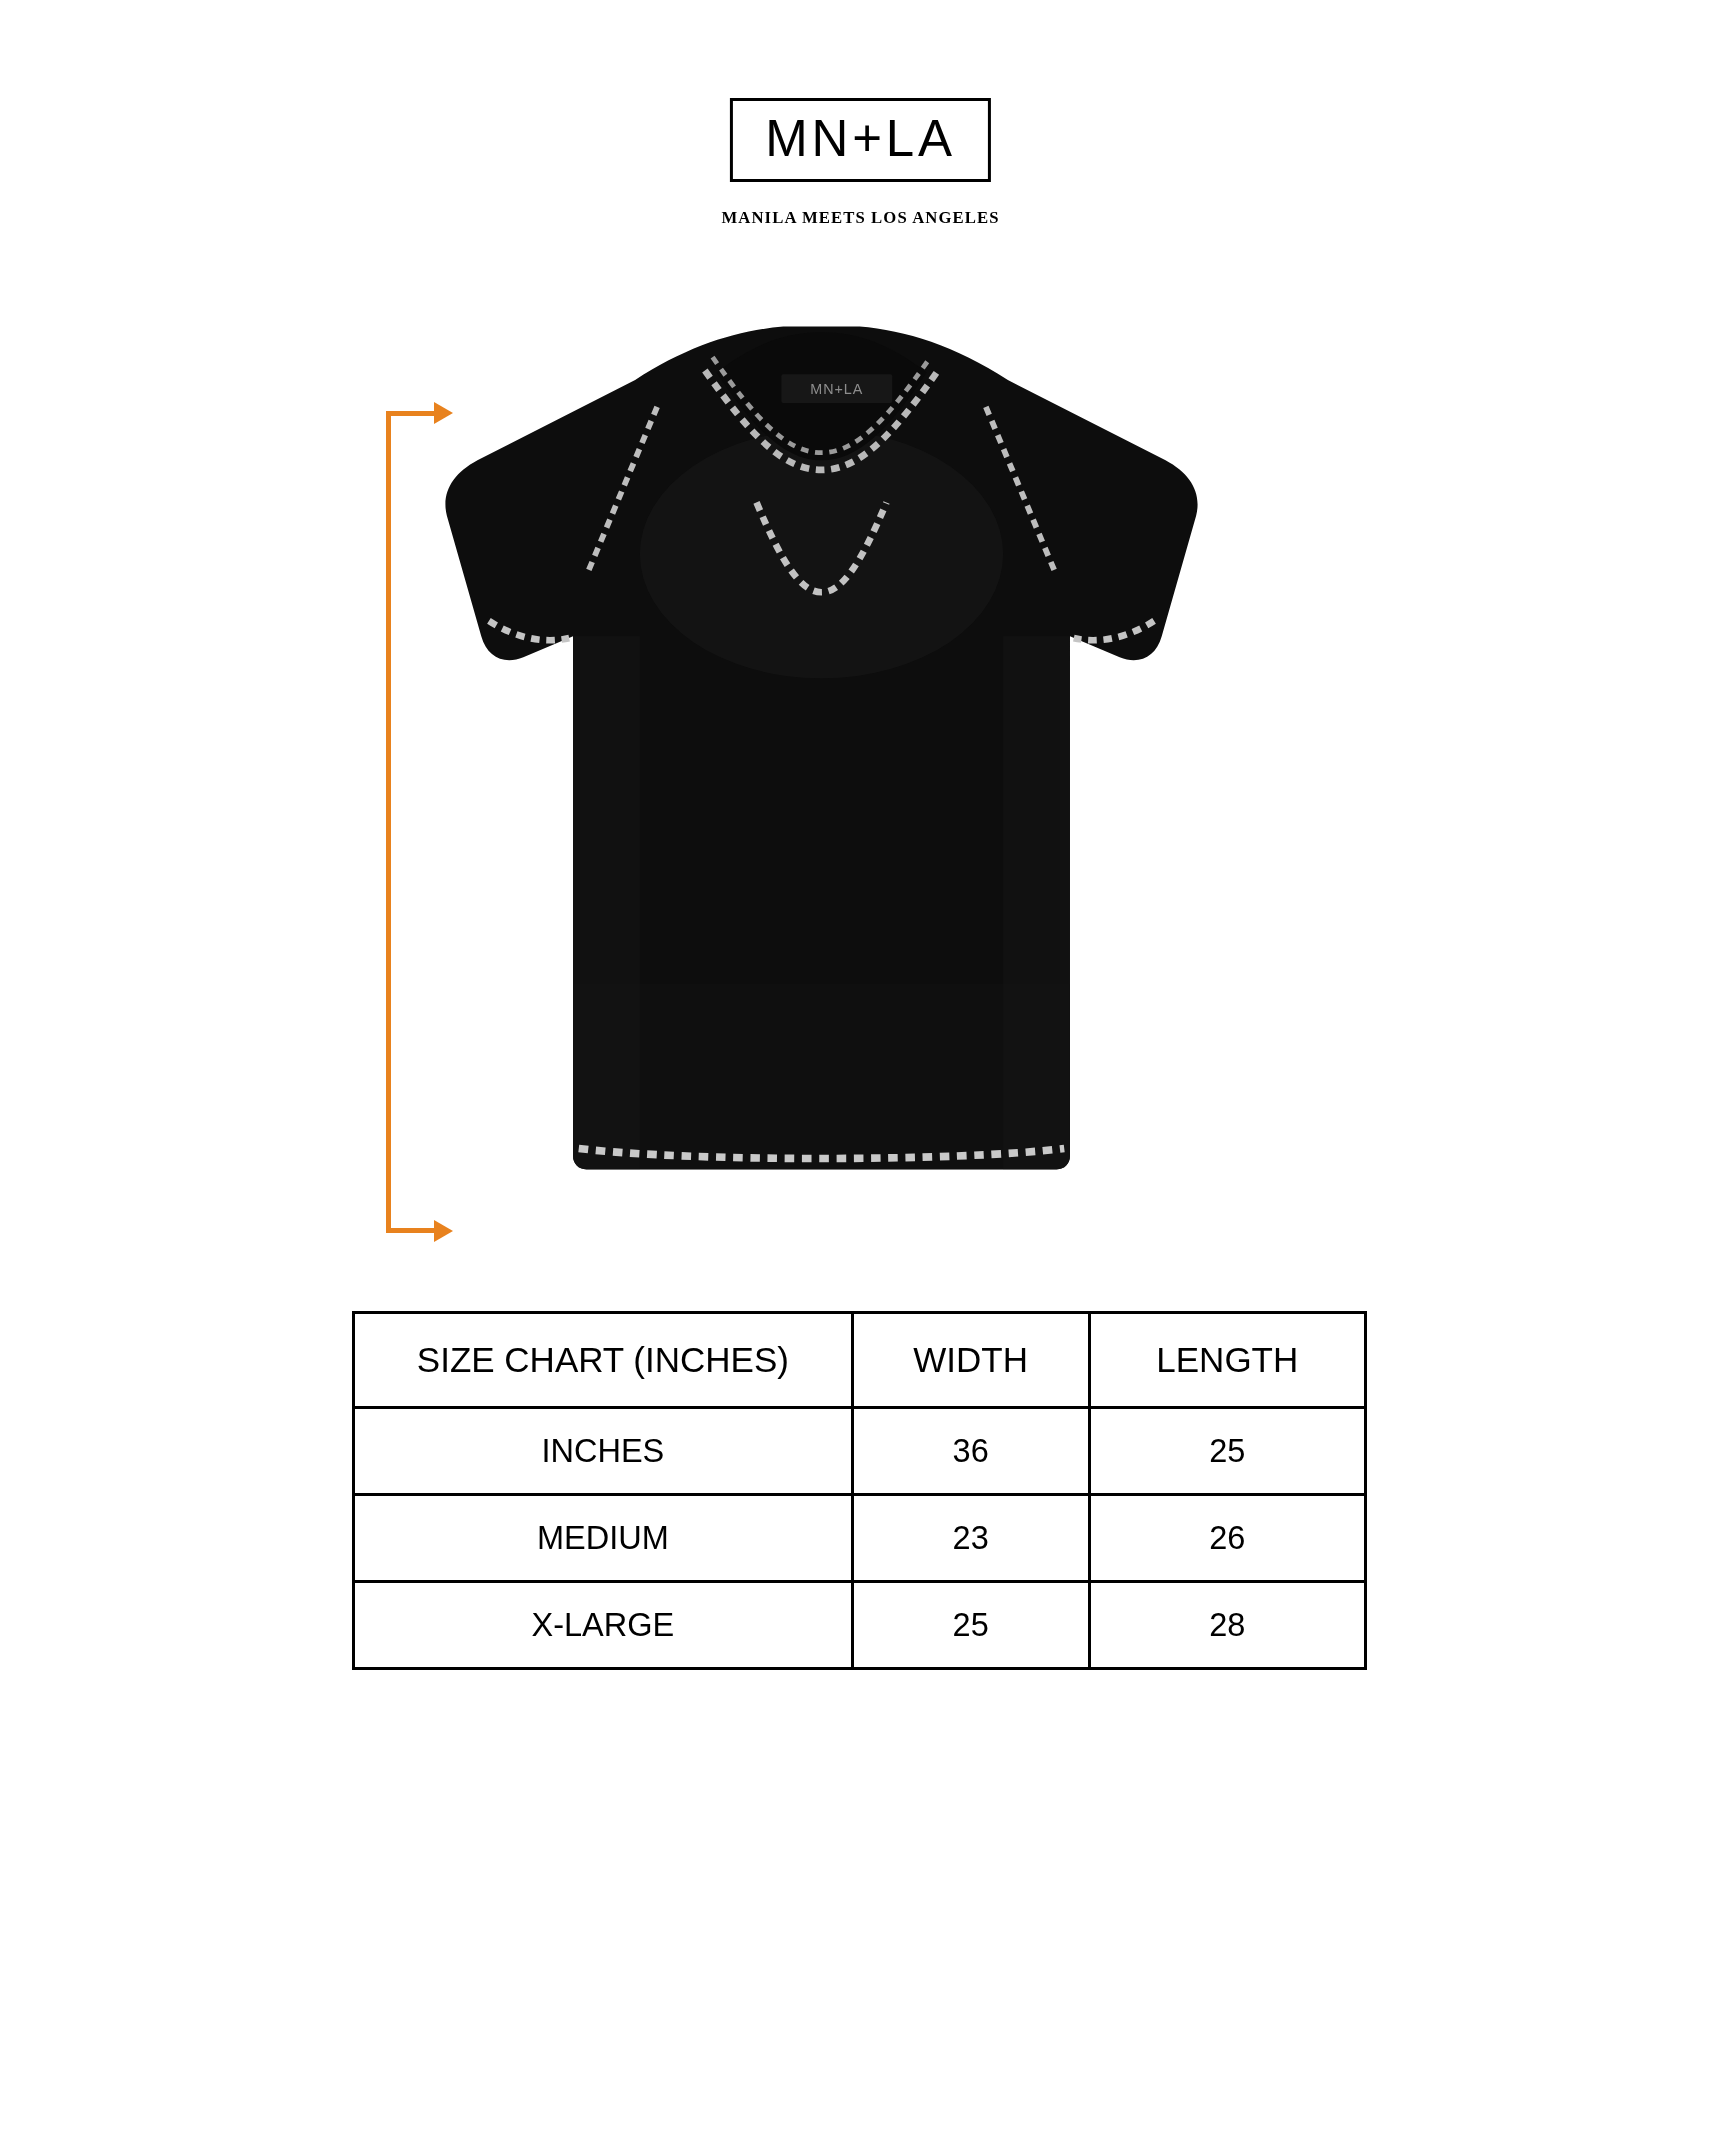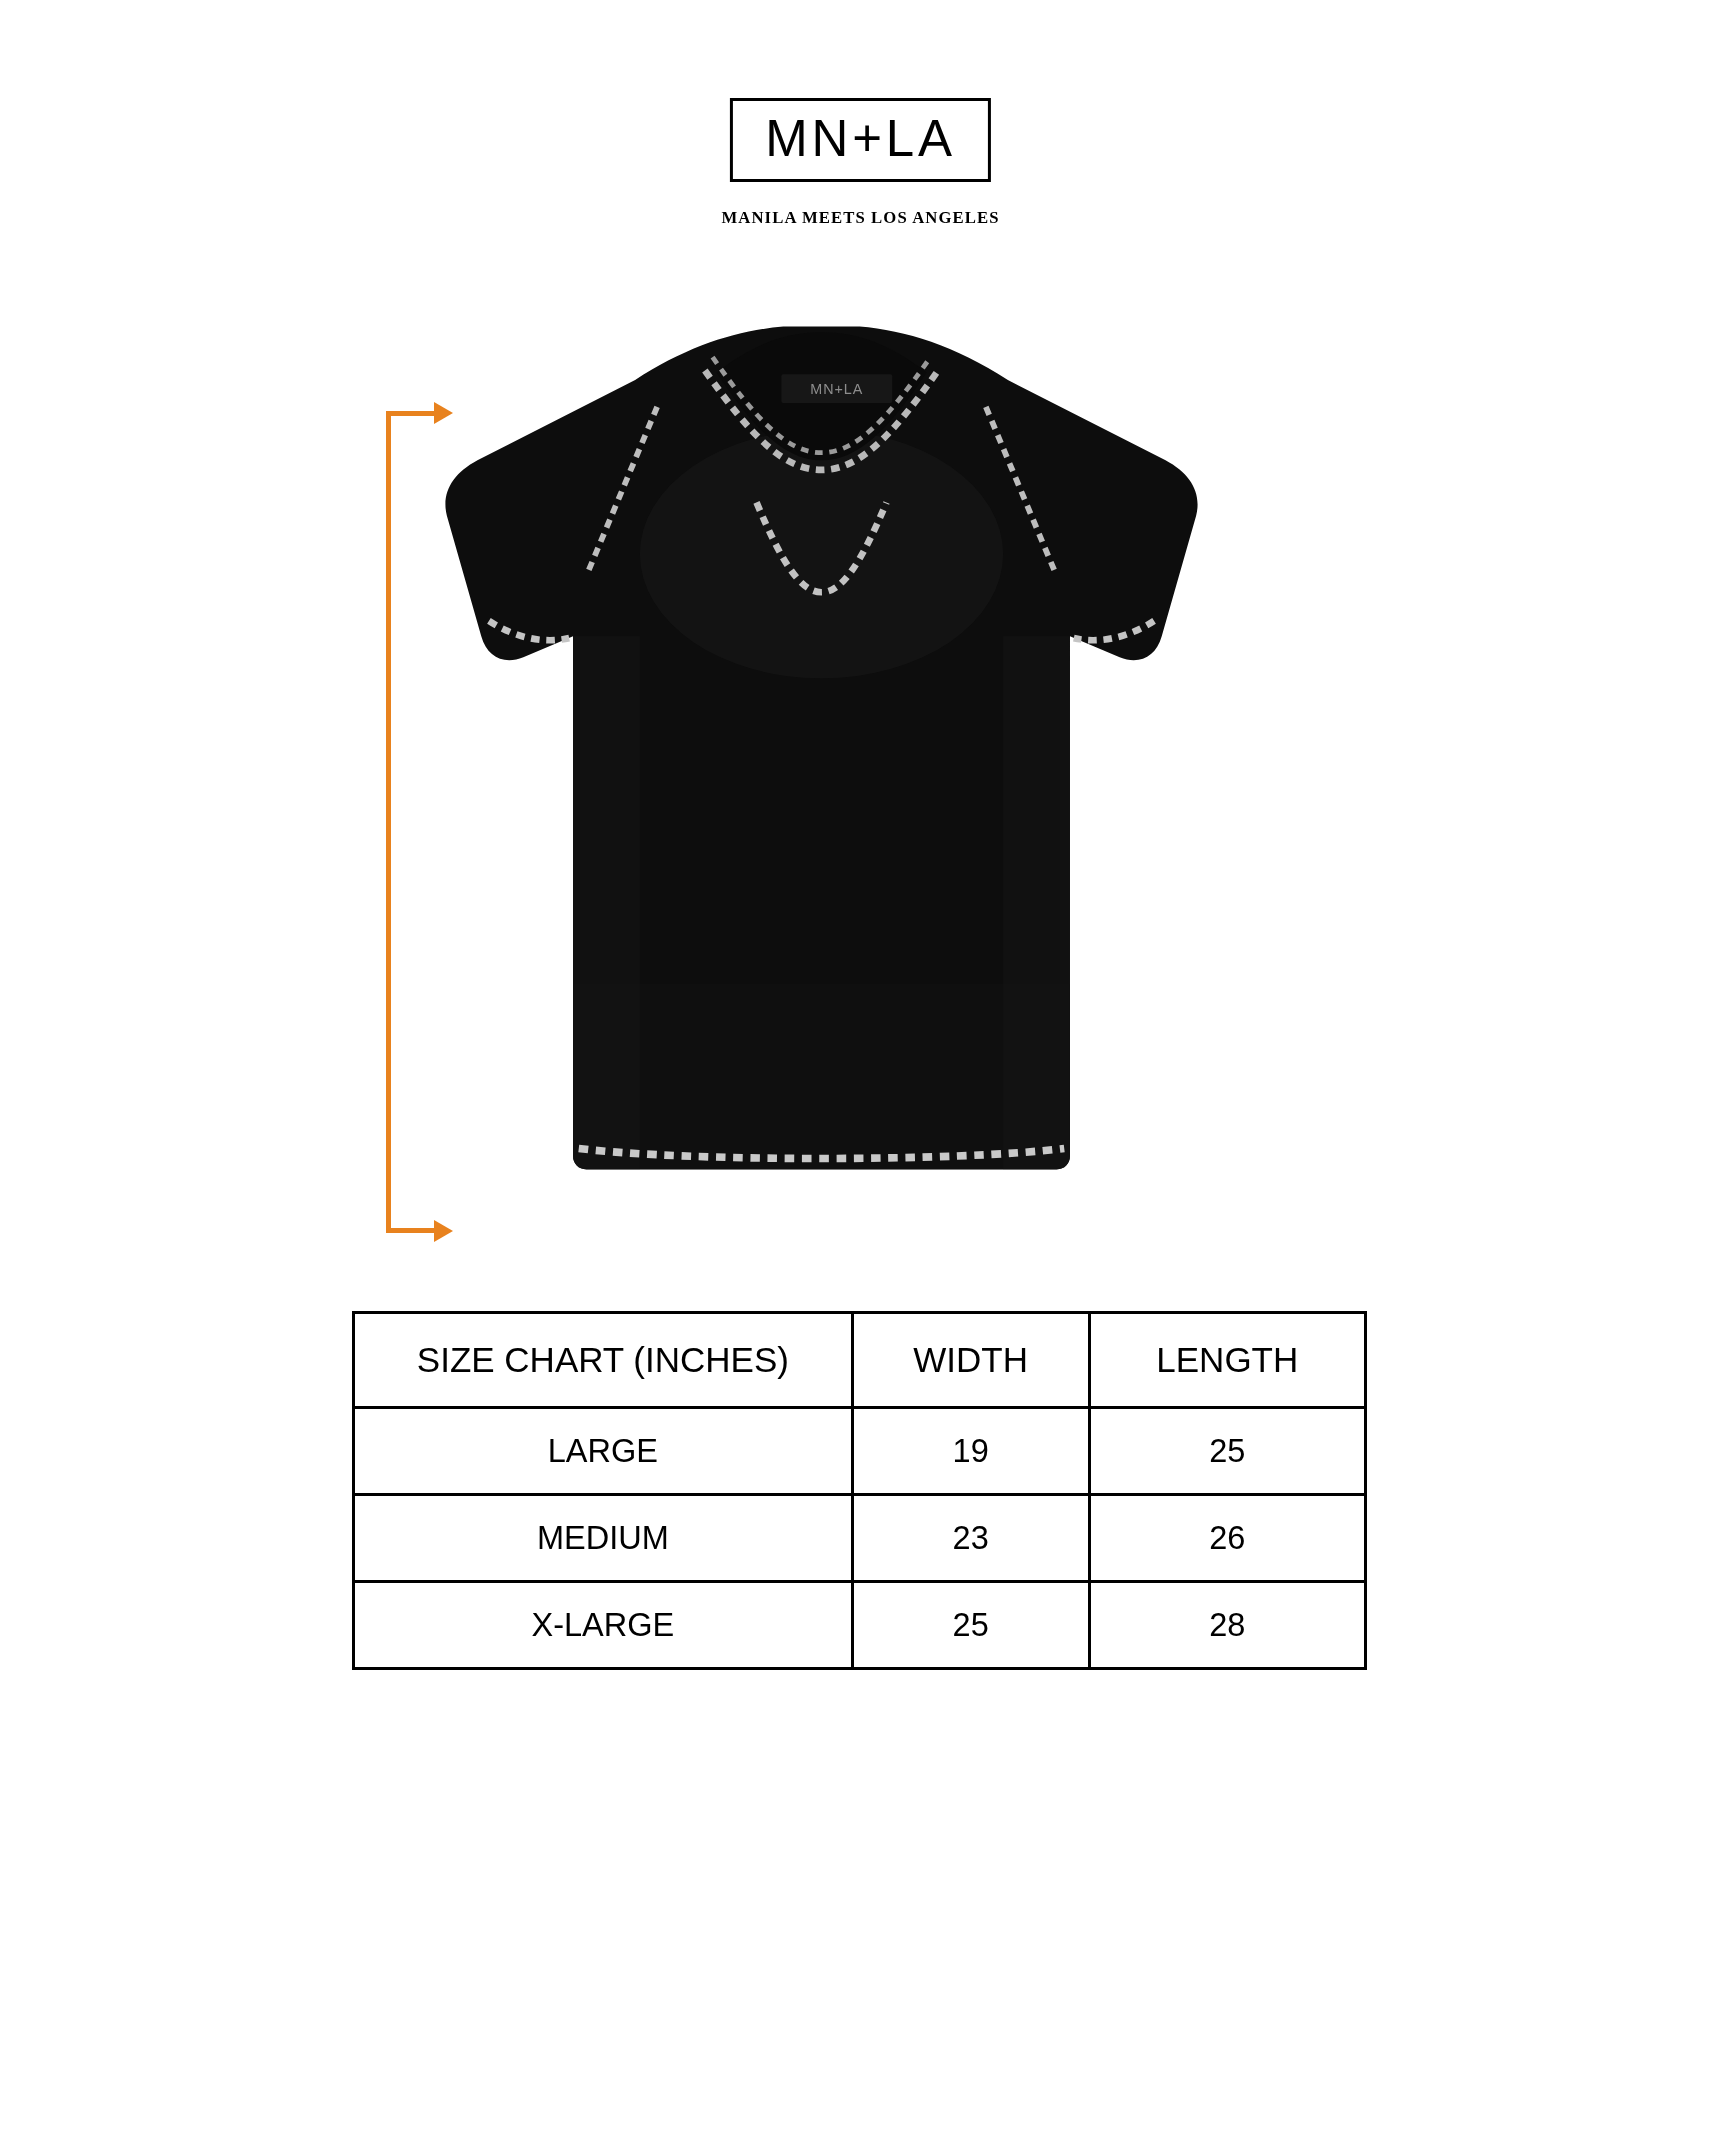--- a/index.html
+++ b/index.html
@@ -239,22 +239,22 @@
       </colgroup>
     <thead>
       <tr>
         <th>SIZE CHART (INCHES)</th>
         <th>WIDTH</th>
         <th>LENGTH</th>
       </tr>
     </thead>
     <tbody>
       <tr>
-        <td>LARGE</td>
-        <td>19</td>
+        <td>INCHES</td>
+        <td>36</td>
         <td>25</td>
       </tr>
       <tr>
         <td>MEDIUM</td>
         <td>23</td>
         <td>26</td>
       </tr>
       <tr>
         <td>X-LARGE</td>
         <td>25</td>

